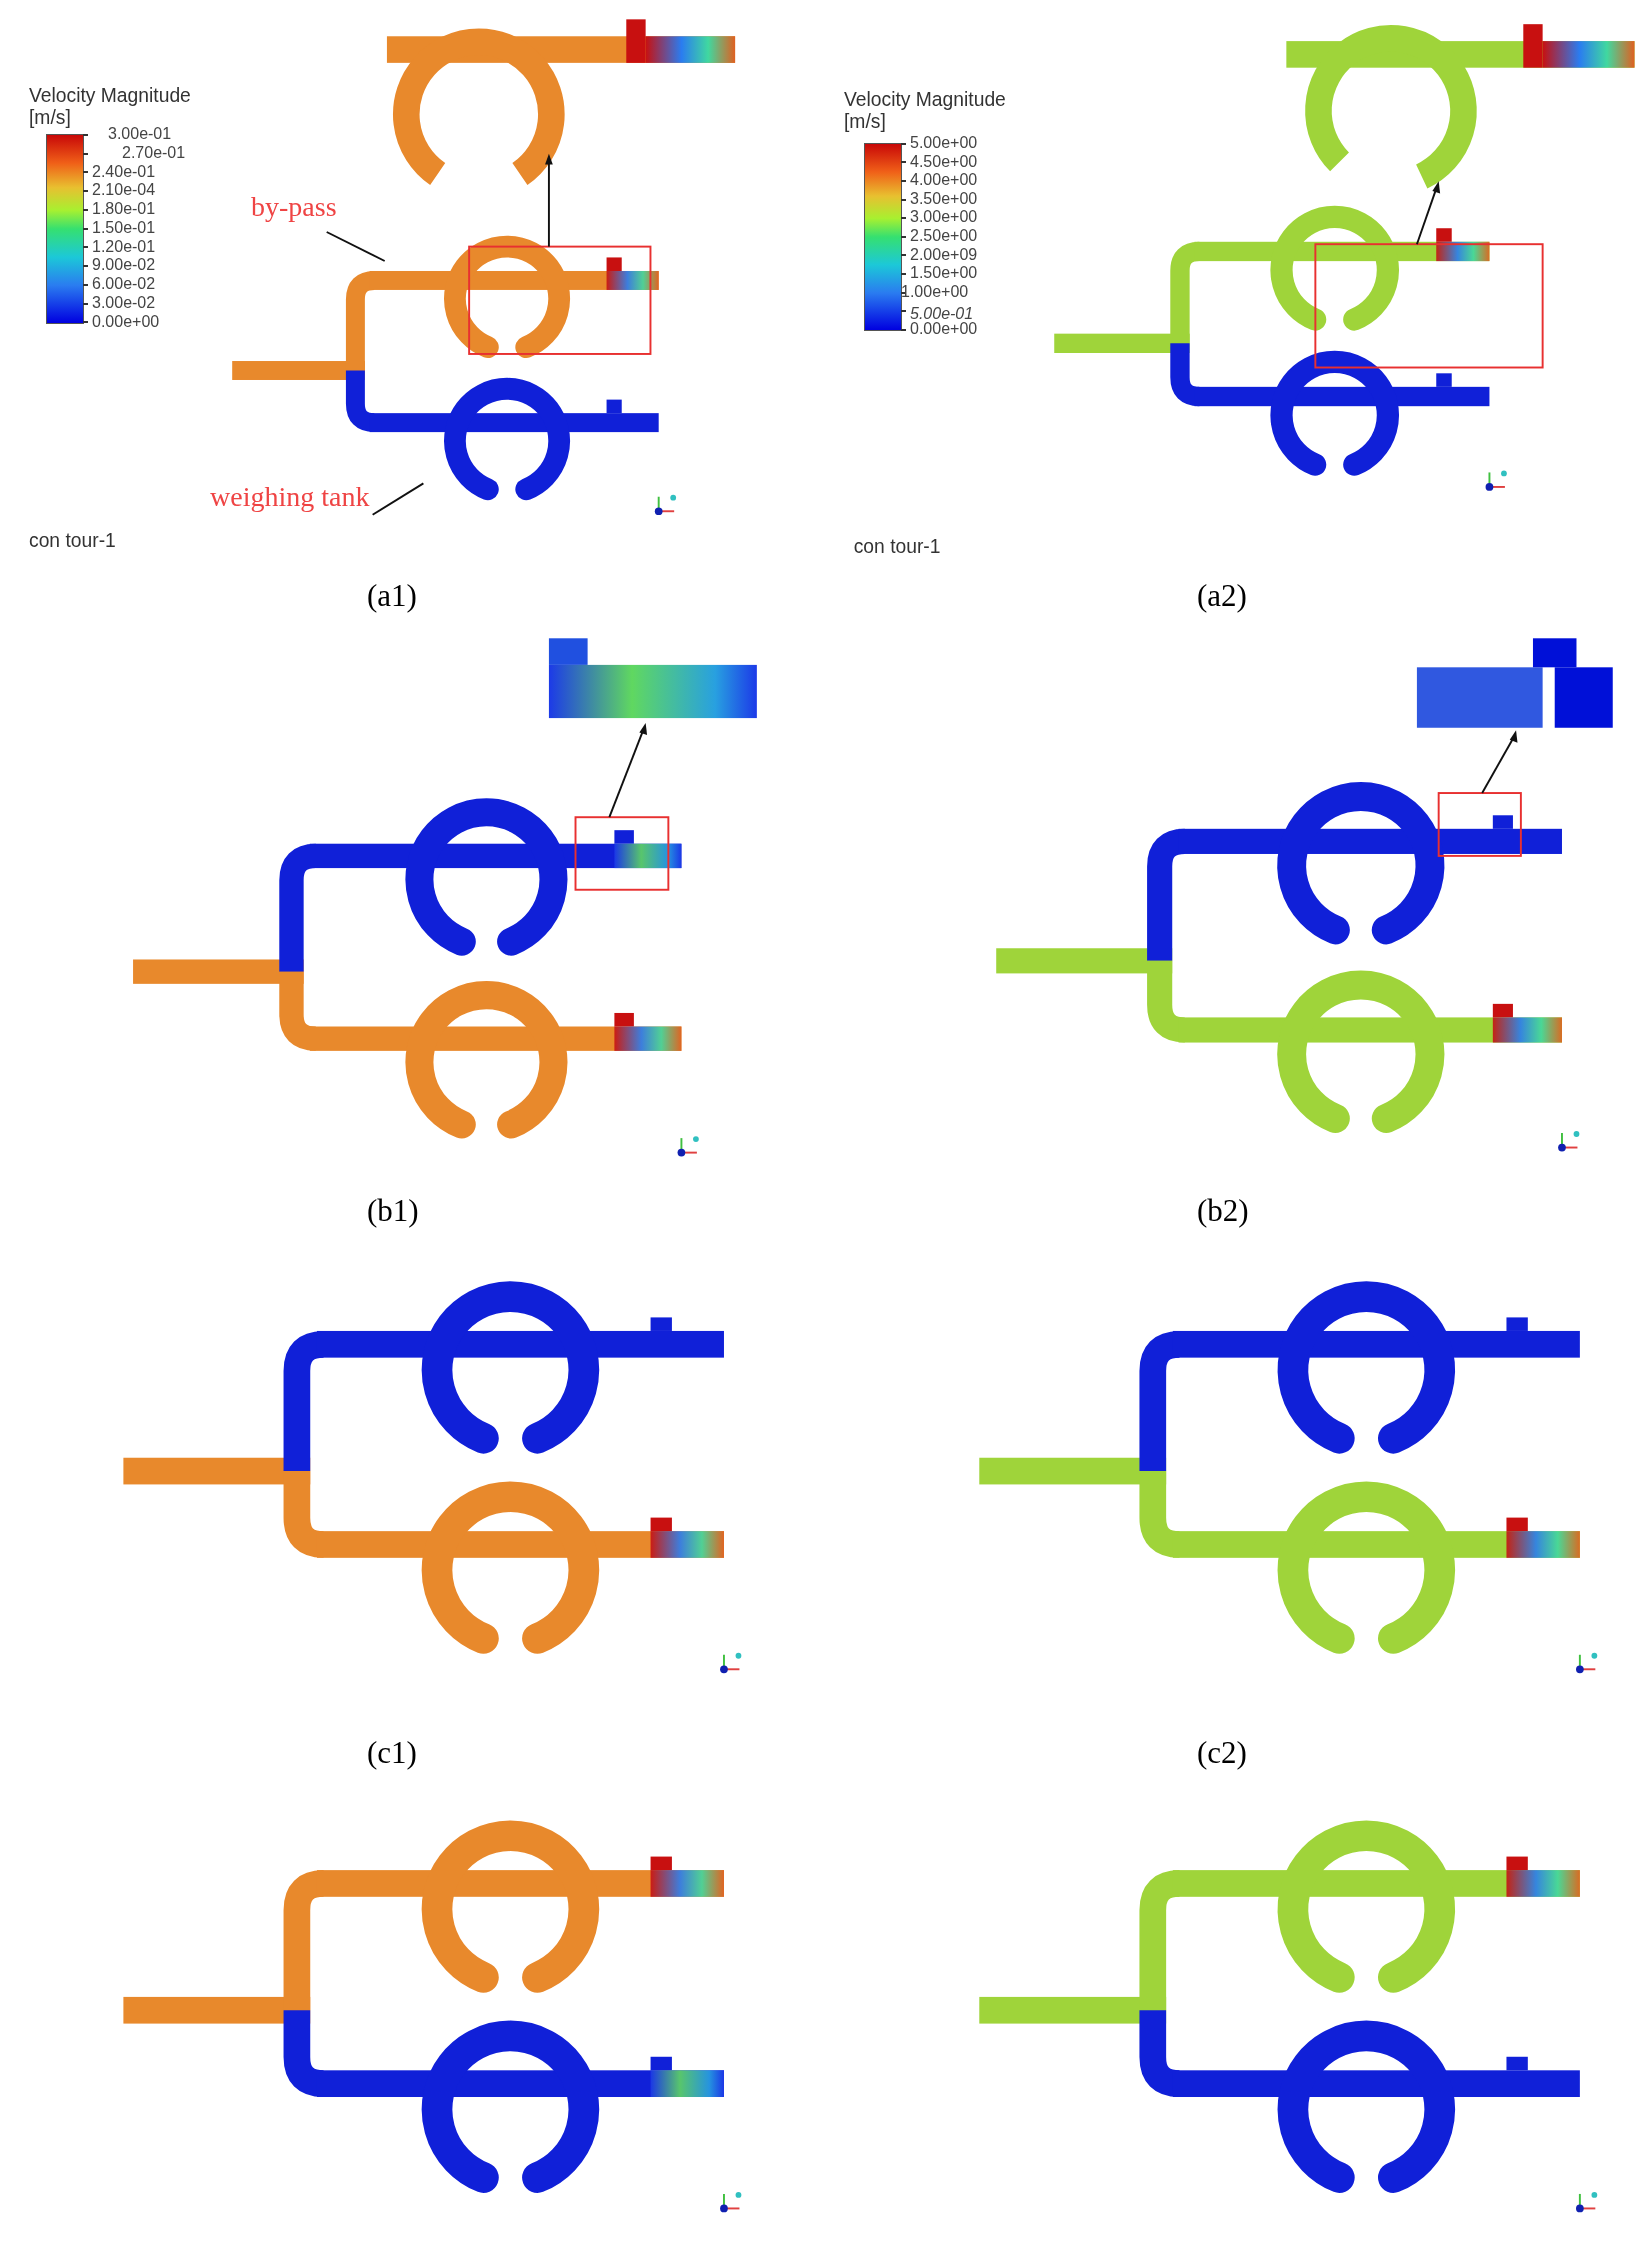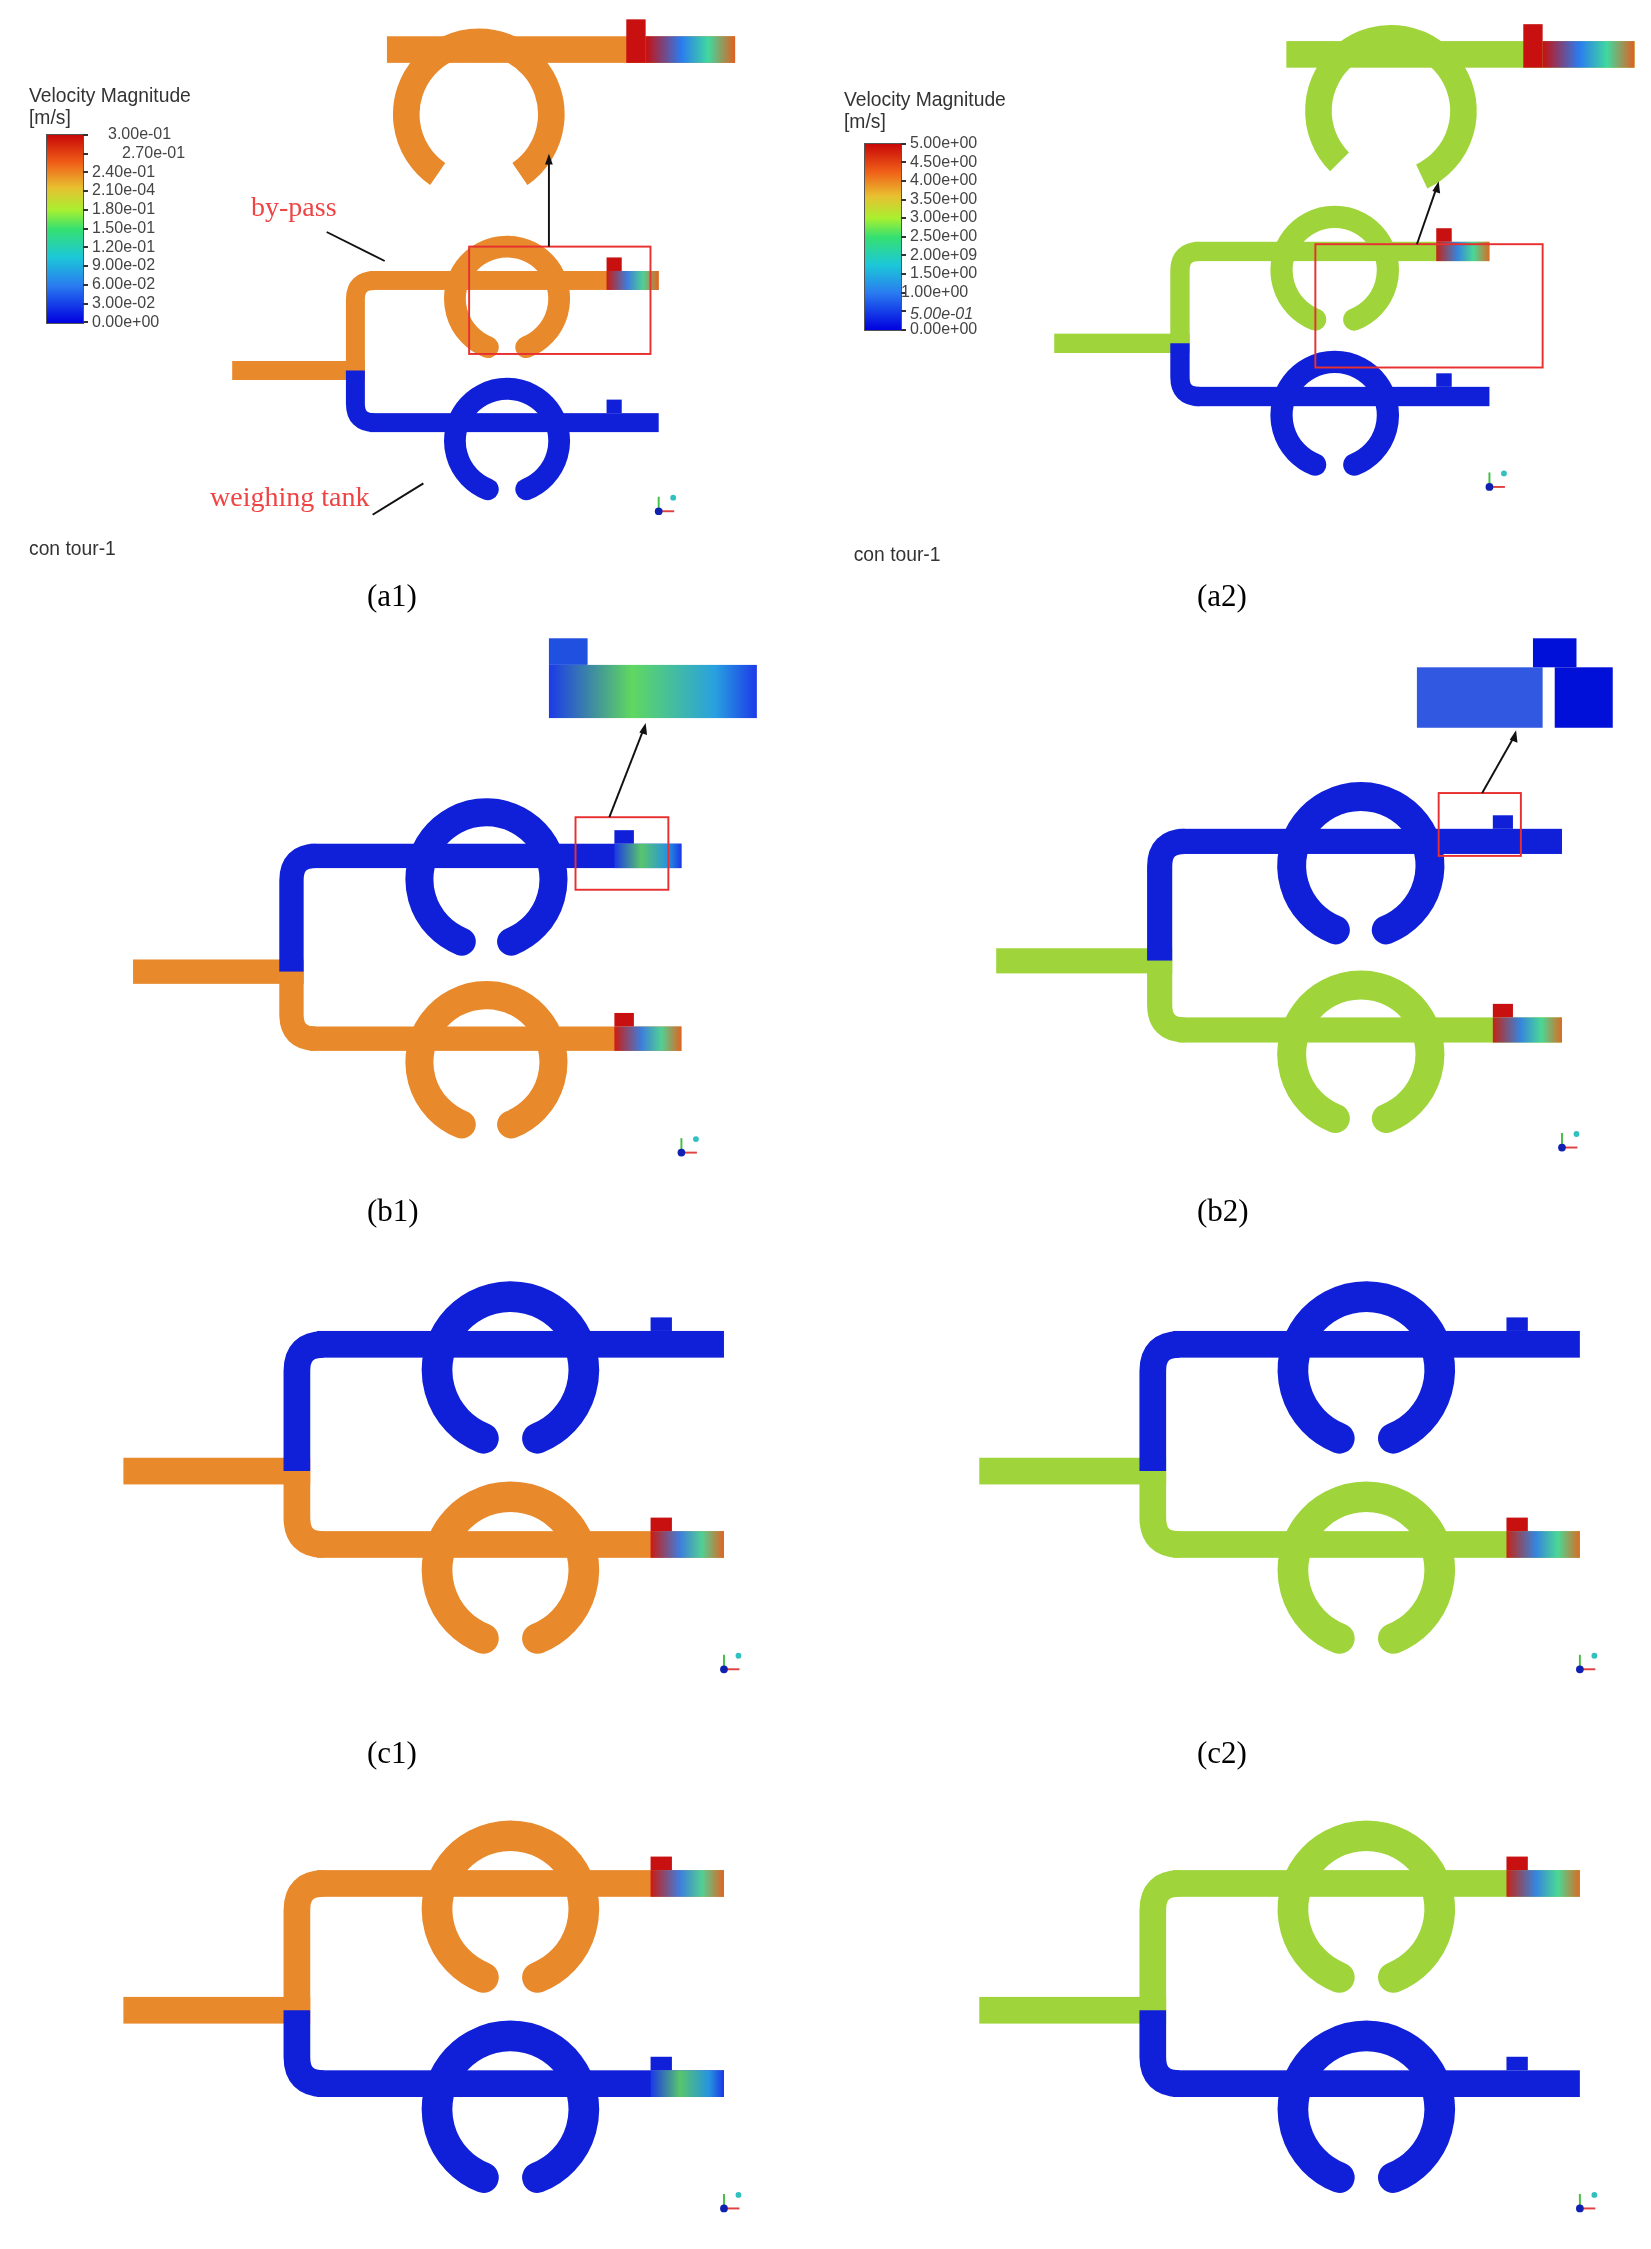--- a/index.html
+++ b/index.html
@@ -4,21 +4,21 @@
 <style>
   html, body { margin: 0; padding: 0; background: #ffffff; }
   body { width: 1652px; height: 2250px; position: relative; overflow: hidden;
          font-family: "Liberation Sans", sans-serif; }
   .panel { position: absolute; }
   .legend { position: absolute; color: #333; }
   .legend-title { font-size: 19.3px; line-height: 22px; white-space: nowrap; }
   .legend-bar { position: absolute; width: 36px; border: 0.5px solid #555; }
   .tick { position: absolute; font-size: 16px; color: #444; white-space: nowrap; }
   .tickmark { position: absolute; width: 4.8px; height: 1.5px; background: #333; }
-  .legend-footer { position: absolute; font-size: 19.3px; white-space: nowrap; margin-top: 8px; }
+  .legend-footer { position: absolute; font-size: 19.3px; white-space: nowrap; }
   .caption { position: absolute; font-family: "Liberation Serif", serif; font-size: 31px; color: #000; }
   .caption b { font-weight: normal; text-align: right; }
   .annot { position: absolute; font-family: "Liberation Serif", serif; font-size: 28px; color: #ef4444; white-space: nowrap; }
   svg { position: absolute; overflow: visible; }
 </style>
 </head>
 <body>
 
 <svg width="0" height="0" style="position:absolute">
   <defs>

